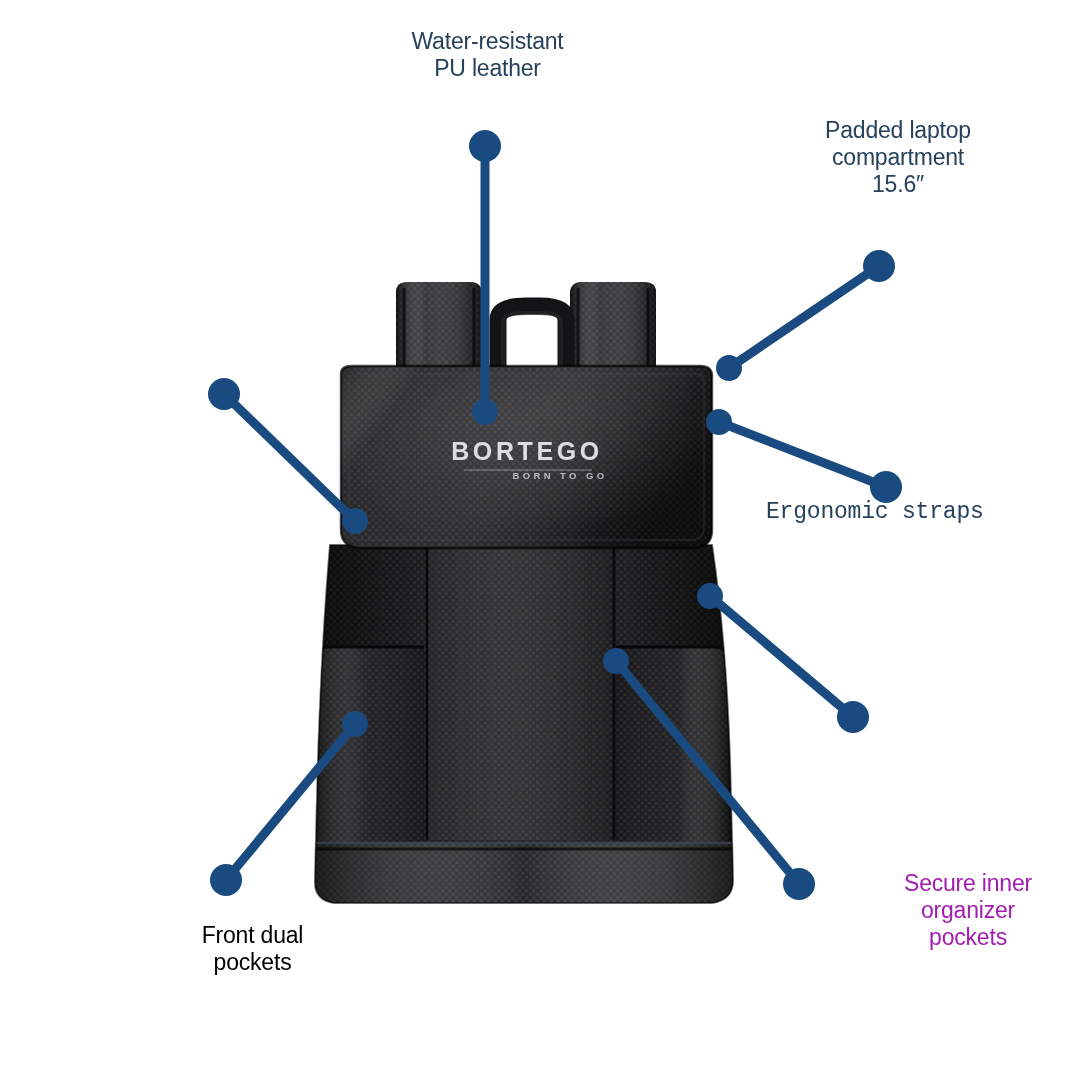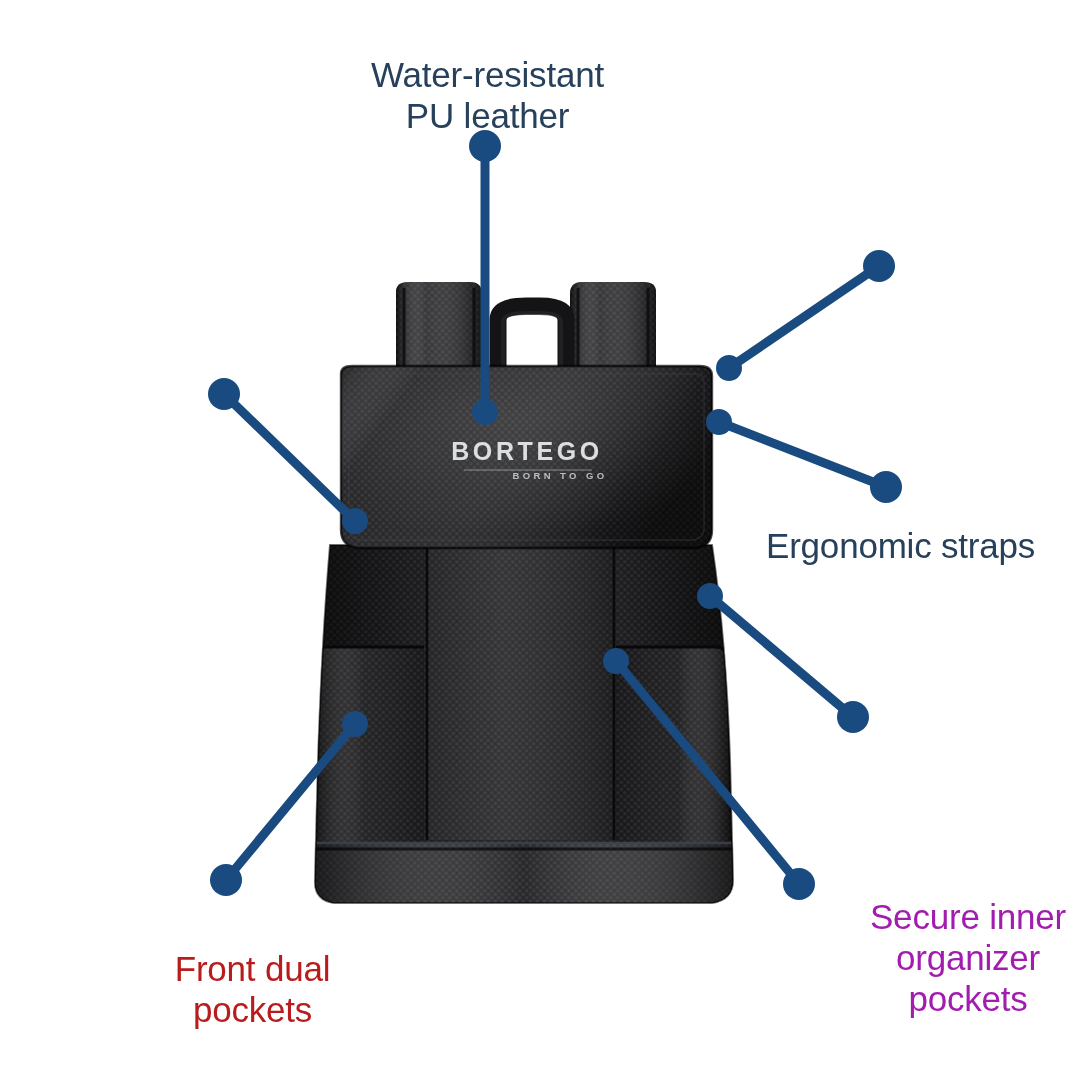--- a/index.html
+++ b/index.html
@@ -15,29 +15,28 @@
     background: #ffffff;
     overflow: hidden;
     font-family: "Liberation Sans", sans-serif;
   }
 
   
   .callout {
     position: absolute;
     color: #27405b;
     font-family: "Liberation Sans", sans-serif;
-    font-size: 35px;
+    font-size: 23px;
     line-height: 1.17;
     font-weight: 400;
     letter-spacing: -0.2px;
     white-space: pre-line;
-    margin-top: 27px;
   }
   .callout.c-center { text-align: center; }
-  .callout.c-left   { text-align: left; }
+  .callout.c-left   { text-align: left; font-family: Liberation Mono, monospace; }
 
   
   #connectors {
     position: absolute;
     left: 0; top: 0;
     width: 1080px; height: 1080px;
     pointer-events: none;
   }
 
   
@@ -209,20 +208,23 @@
       <line x1="799" y1="884" x2="616" y2="661" stroke="#1a4b80" stroke-width="9" stroke-linecap="round"></line>
       <circle cx="799" cy="884" r="16" fill="#1a4b80"></circle>
       <circle cx="616" cy="661" r="13" fill="#1a4b80"></circle>
       <line x1="226" y1="880" x2="355" y2="724" stroke="#1a4b80" stroke-width="9" stroke-linecap="round"></line>
       <circle cx="226" cy="880" r="16" fill="#1a4b80"></circle>
       <circle cx="355" cy="724" r="13" fill="#1a4b80"></circle>
     </svg>
 
   <div class="callout c-center" style="left: 330px; top: 28px; width: 315px; color: rgb(39, 64, 91);">Water-resistant
 PU leather</div>
+  <div class="callout c-center" style="left: 748px; top: 117px; width: 300px; color: rgb(39, 64, 91);">Padded laptop
+compartment
+15.6″</div>
   <div class="callout c-left" style="left: 766px; top: 499px; width: 300px; color: rgb(39, 64, 91);">Ergonomic straps</div>
   <div class="callout c-center" style="left: 843px; top: 870px; width: 250px; color: #a21caf;">Secure inner
 organizer
 pockets</div>
-  <div class="callout c-center" style="left: 110px; top: 922px; width: 285px; color: #b91c1c;">Front dual
+  <div class="callout c-center" style="left: 110px; top: 922px; width: 285px; color: #000000;">Front dual
 pockets</div>
 
 </div>
 
 </body></html>

